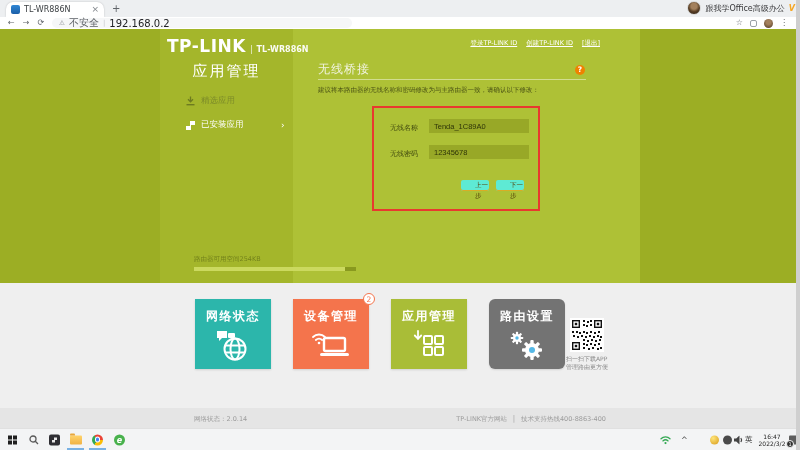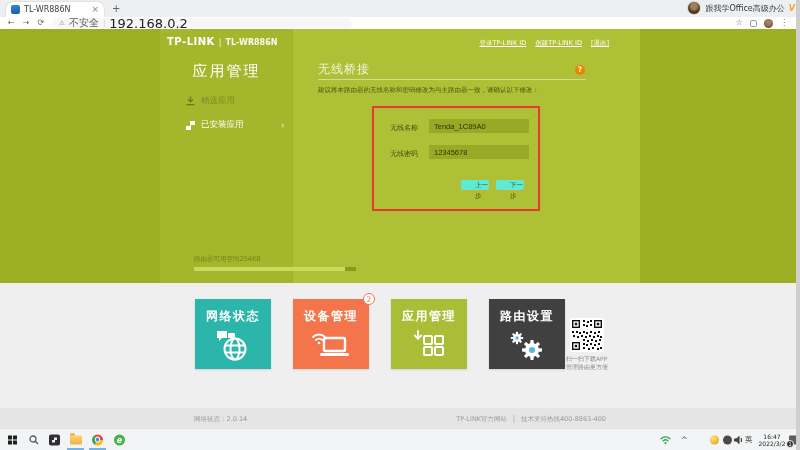--- a/index.html
+++ b/index.html
@@ -23,36 +23,36 @@
   .wm-badge { font-size:8px; font-weight:bold; font-style:italic; color:#f5a623; }
 
   .toolbar { position:absolute; top:17px; left:0; width:800px; height:12px; background:#fff;
              display:flex; align-items:center; padding:0 8px; gap:8px; }
   .nav-glyph { font-size:8px; color:#5f6368; line-height:10px; }
   .addressbar { display:flex; align-items:center; gap:4px; background:#f6f7f8; border-radius:6px;
                 padding:0 7px; height:10px; min-width:300px; }
   .warn { font-size:6.5px; color:#80868b; }
   .sec { font-size:10px; color:#5f6368; }
   .sep { font-size:7px; color:#c4c7ca; }
-  .url { font-size:13px; color:#202124; }
+  .url { font-size:10px; color:#202124; }
   .tb-right { margin-left:auto; display:flex; align-items:center; gap:7px; padding-right:4px; }
   .ext-sq { width:7px; height:7px; border:1px solid #9aa0a6; border-radius:2px; }
   .mini-avatar { width:9px; height:9px; border-radius:50%; background:radial-gradient(circle at 50% 35%, #a3805c 0 30%, #4a3420 100%); }
 
   
   #green { position:absolute; top:29px; left:0; width:800px; height:254px; background:#9cae24; }
   .band-sidebar { position:absolute; left:160px; top:0; width:133px; height:254px; background:#a4b62b; }
   .band-content { position:absolute; left:293px; top:0; width:347px; height:254px; background:#aec136; }
 
   .logo { position:absolute; left:167px; top:7px; color:#fff; display:flex; align-items:baseline; gap:4px; }
-  .logo-brand { font-size:10px; font-weight:bold; letter-spacing:.5px; }
+  .logo-brand { font-size:17px; font-weight:bold; letter-spacing:.5px; }
   .logo-div { font-size:8px; opacity:.85; }
   .logo-model { font-size:8px; font-weight:bold; opacity:.95; }
 
-  .header-links { position:absolute; left:297px; top:10px; width:312px; display:flex;
+  .header-links { position:absolute; left:288px; top:10px; width:312px; display:flex;
                   justify-content:flex-end; gap:9px; }
   .header-links span { font-size:6.5px; color:#fff; text-decoration:underline; white-space:nowrap; }
 
   .side-title { position:absolute; left:160px; top:33px; width:133px; text-align:center;
                 font-size:15px; color:#fff; letter-spacing:2px; }
   .menu-item { position:absolute; left:186px; display:flex; align-items:center; gap:6px; }
   .mi-featured { top:66px; color:#7c8b29; font-size:8.5px; }
   .mi-installed { top:90px; color:#fff; font-size:8.5px; }
   .mi-arrow { position:absolute; left:281px; top:91px; font-size:9px; color:#fff; }
   .grid-icon span { display:block; width:9px; height:9px;
@@ -271,21 +271,21 @@
           <g fill="none" stroke="#fff" stroke-width="2">
             <rect x="11" y="6" width="8" height="8" rx="1"></rect>
             <rect x="22" y="6" width="8" height="8" rx="1"></rect>
             <rect x="11" y="17" width="8" height="8" rx="1"></rect>
             <rect x="22" y="17" width="8" height="8" rx="1"></rect>
           </g>
         </svg>
       </div>
     </div>
 
-    <div class="tile" style="left: 489px; background-color: #404040;">
+    <div class="tile" style="left: 489px; background-color: #737373; border-radius: 6px;">
       <div class="tile-label">路由设置</div>
       <div class="tile-icon">
         <svg width="36" height="32" viewBox="0 0 36 32">
           <g transform="translate(23,20)" fill="#fff">
             <circle r="7"></circle>
             <rect x="-1.7" y="-10" width="3.4" height="4.5" rx="1"></rect>
             <rect x="-1.7" y="-10" width="3.4" height="4.5" rx="1" transform="rotate(45)"></rect>
             <rect x="-1.7" y="-10" width="3.4" height="4.5" rx="1" transform="rotate(90)"></rect>
             <rect x="-1.7" y="-10" width="3.4" height="4.5" rx="1" transform="rotate(135)"></rect>
             <rect x="-1.7" y="-10" width="3.4" height="4.5" rx="1" transform="rotate(180)"></rect>

